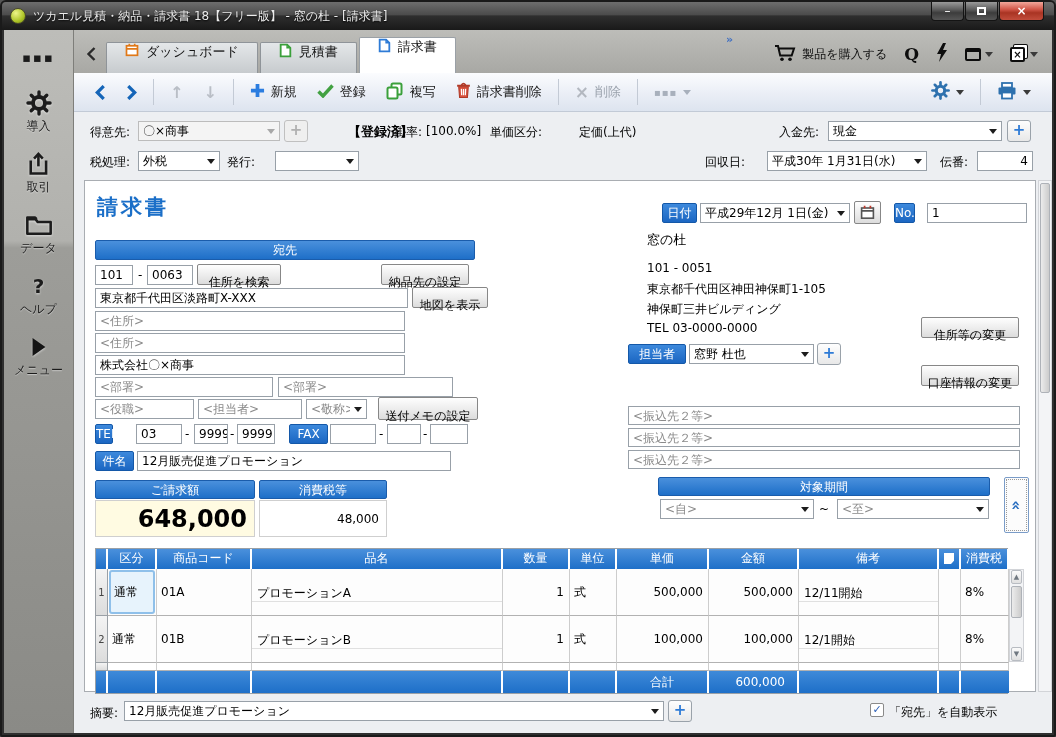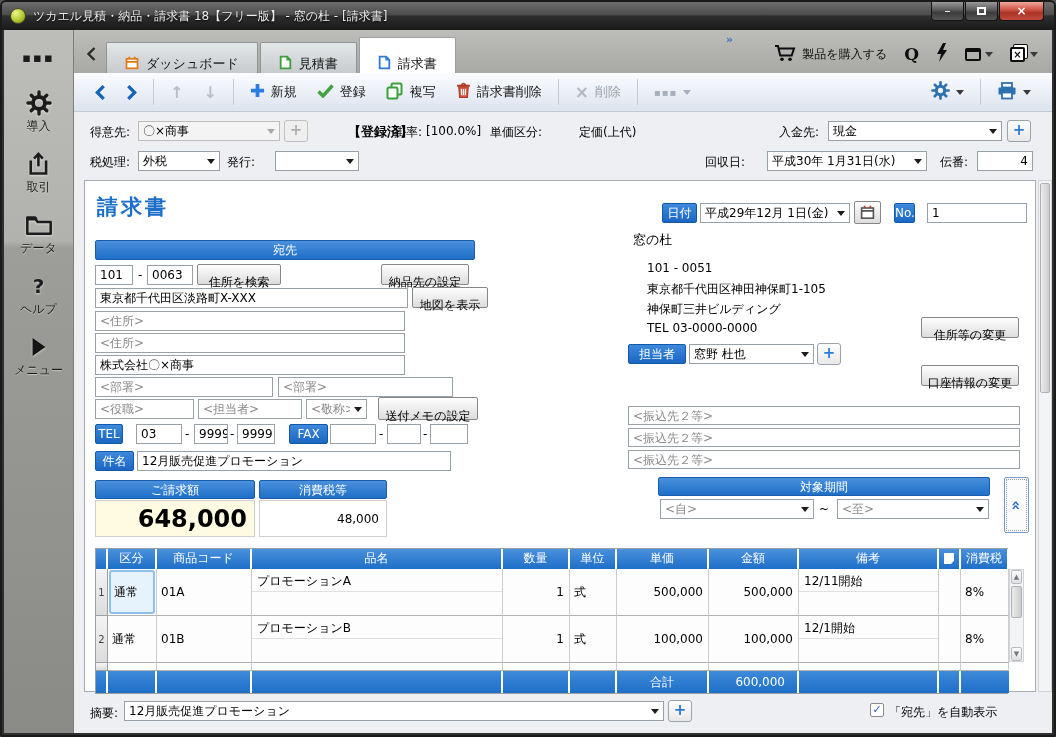--- a/index.html
+++ b/index.html
@@ -18,21 +18,21 @@
 .app-body{position:absolute;left:2px;top:28px;right:2px;bottom:2px;display:flex}
 .sidebar{width:70px;flex:none;background:linear-gradient(180deg,#bdbdb9 0%,#b1b1ad 30%,#9d9d99 31%,#8a8a86 100%);border-right:1px solid #7e7e7a;display:flex;flex-direction:column;align-items:center;color:#1b1b1b}
 .sidebar-dots{font-size:13px;letter-spacing:2px;margin:20px 0 24px;font-weight:bold}
 .side-item{display:flex;flex-direction:column;align-items:center;margin-bottom:15px}
 .side-glyph{height:28px;display:flex;align-items:center;justify-content:center;filter:drop-shadow(0 1px 1px rgba(255,255,255,.55))}
 .side-label{font-size:12px;margin-top:1px;text-shadow:0 1px 1px rgba(255,255,255,.5)}
 .main{flex:1;display:flex;flex-direction:column;min-width:0}
 
 .tabbar{height:43px;flex:none;background:linear-gradient(#bdbdb9,#a8a8a4);display:flex;align-items:flex-end;position:relative}
 .back-chev{margin:0 9px 9px 12px;display:block}
-.tab{height:31px;display:flex;align-items:flex-end;gap:7px;padding:0 18px;background:linear-gradient(#e4e7e9,#c7cbce);border:1px solid #8f9499;border-bottom:none;border-radius:2px 2px 0 0;margin-right:2px;font-size:13px;color:#141414}
+.tab{height:31px;display:flex;align-items:flex-start;gap:7px;padding:0 18px;background:linear-gradient(#e4e7e9,#c7cbce);border:1px solid #8f9499;border-bottom:none;border-radius:2px 2px 0 0;margin-right:2px;font-size:13px;color:#141414}
 .tab.active{background:#fff;height:36px;border-color:#9aa0a6}
 .tab-right{position:absolute;right:14px;bottom:8px;display:flex;align-items:center;gap:17px;color:#0d0d0d}
 .purchase{display:flex;align-items:center;gap:6px;font-size:12px}
 .overflow-chev{position:absolute;top:3px;left:652px;color:#3f6fc2;font-size:11px;font-weight:bold}
 .q-glyph{font-size:17px;font-weight:bold;font-family:"DejaVu Serif","Liberation Serif",serif}
 .dd{width:0;height:0;border-left:4px solid transparent;border-right:4px solid transparent;border-top:5px solid #3a3a3a;display:inline-block}
 .winframe-glyph{width:16px;height:13px;border:2px solid #0d0d0d;border-top-width:4px;display:block;border-radius:2px}
 .docx-glyph{width:15px;height:15px;border:2px solid #0d0d0d;border-radius:2px;display:flex;align-items:center;justify-content:center;font-size:10px;font-weight:bold;background:#fff;box-shadow:3px -3px 0 -1px #fff,3px -3px 0 0 #0d0d0d}
 
 .toolbar{height:39px;flex:none;background:linear-gradient(#fbfcfe,#eaeef6 55%,#dde4ef);border-bottom:1px solid #c2cad6;display:flex;align-items:center;padding:0 12px;gap:2px}
@@ -72,21 +72,21 @@
 
 .amount-box{position:absolute;border:1px solid #cfcfcf;display:flex;align-items:center;justify-content:flex-end;padding:0 7px}
 
 .grid{position:absolute;left:10px;top:367px;width:913px;display:grid;grid-template-columns:12px 49px 95px 251px 67px 47px 92px 90px 140px 22px 48px;grid-template-rows:20px 47px 47px 8px 22px;background:#fff;border:1px solid #9aa0a6}
 .th{background:linear-gradient(#4a90dc,#1e6fc8);color:#fff;font-size:12px;text-align:center;line-height:19px;border-right:2px solid #fff;white-space:nowrap;overflow:hidden}
 .th:last-child{border-right:none}
 .td{border-right:1px solid #cdcdcd;border-bottom:1px solid #b2b2b2;font-size:12px;background:#fdfdfd;position:relative;white-space:nowrap;overflow:hidden}
 .tdn{background:linear-gradient(#f4f4f4,#dcdcdc);border-right:1px solid #9aa0a6;border-bottom:1px solid #9aa0a6;font-size:10px;color:#444;display:flex;align-items:center;justify-content:center}
 .cen{display:flex;align-items:center;padding:0 4px}
 .num{display:flex;align-items:center;justify-content:flex-end;padding:0 5px}
-.split .tophalf{height:23px;border-bottom:1px solid #e0e0e0;padding:4px 5px}
+.split .tophalf{height:23px;border-bottom:1px solid #e0e0e0;padding:16px 5px}
 .sel{position:absolute;inset:1px;background:#e7f3fc;border:2px solid #8fc0ea;border-radius:3px;display:flex;align-items:center;padding:0 3px}
 .te{border-right:1px solid #cdcdcd;border-bottom:1px solid #b2b2b2;background:#fff}
 .tt{background:linear-gradient(#3f8ad9,#1e6fc8);border-right:2px solid #fff;color:#fff;font-size:12px;display:flex;align-items:center;justify-content:center;white-space:nowrap}
 .tt.num2{justify-content:flex-end;padding-right:12px}
 .tt:last-child{border-right:none}
 
 .cb{position:absolute;width:14px;height:14px;border:1px solid #8a8a8a;background:#fff;color:#2b5fb8;font-size:11px;font-weight:bold;text-align:center;line-height:12px;border-radius:2px}
 .note-glyph{width:10px;height:11px;background:#fff;display:inline-block;margin-top:4px;clip-path:polygon(0 0,100% 0,100% 70%,70% 100%,0 100%)}
 </style>
 </head>
@@ -387,36 +387,36 @@
           <span class="in" style="left:10px;top:174px;width:310px">株式会社〇×商事</span>
           <span class="in ph" style="left:10px;top:196px;width:178px">&lt;部署&gt;</span>
           <span class="in ph" style="left:193px;top:196px;width:175px">&lt;部署&gt;</span>
           <span class="in ph" style="left:10px;top:218px;width:99px">&lt;役職&gt;</span>
           <span class="in ph" style="left:113px;top:218px;width:104px">&lt;担当者&gt;</span>
           <span class="combo" style="left:221px;top:218px;width:61px">
               <span class="ctext ph">&lt;敬称&gt;</span>
               <span class="arw"></span>
             </span>
           <span class="btn" style="left:293px;top:216px;width:100px;height:23px;line-height:21px">送付メモの設定</span>
-          <span class="badge" style="left:10px;top:243px;width:28px">TEL</span>
+          <span class="badge" style="left:10px;top:243px;width:18px">TEL</span>
           <span class="in" style="left:51px;top:243px;width:46px">03</span>
           <span class="dash" style="left:100px;top:246px">-</span>
           <span class="in" style="left:109px;top:243px;width:34px">9999</span>
           <span class="dash" style="left:145px;top:246px">-</span>
           <span class="in" style="left:152px;top:243px;width:38px">9999</span>
           <span class="badge" style="left:204px;top:243px;width:39px">FAX</span>
           <span class="in" style="left:245px;top:243px;width:46px"></span>
           <span class="dash" style="left:294px;top:246px">-</span>
           <span class="in" style="left:302px;top:243px;width:34px"></span>
           <span class="dash" style="left:338px;top:246px">-</span>
           <span class="in" style="left:345px;top:243px;width:38px"></span>
           <span class="badge" style="left:10px;top:270px;width:39px">件名</span>
           <span class="in" style="left:52px;top:270px;width:314px">12月販売促進プロモーション</span>
 
-          <span class="statictext" style="left:548px;top:50px;font-size:13px">窓の杜</span>
+          <span class="statictext" style="left:562px;top:50px;font-size:13px">窓の杜</span>
           <span class="statictext" style="left:562px;top:80px">101 - 0051</span>
           <span class="statictext" style="left:562px;top:100px">東京都千代田区神田神保町1-105</span>
           <span class="statictext" style="left:562px;top:120px">神保町三井ビルディング</span>
           <span class="statictext" style="left:562px;top:140px">TEL 03-0000-0000</span>
           <span class="btn" style="left:836px;top:136px;width:98px">住所等の変更</span>
           <span class="badge" style="left:543px;top:163px;width:58px">担当者</span>
           <span class="combo" style="left:604px;top:163px;width:125px">
               <span class="ctext">窓野 杜也</span>
               <span class="arw"></span>
             </span>

